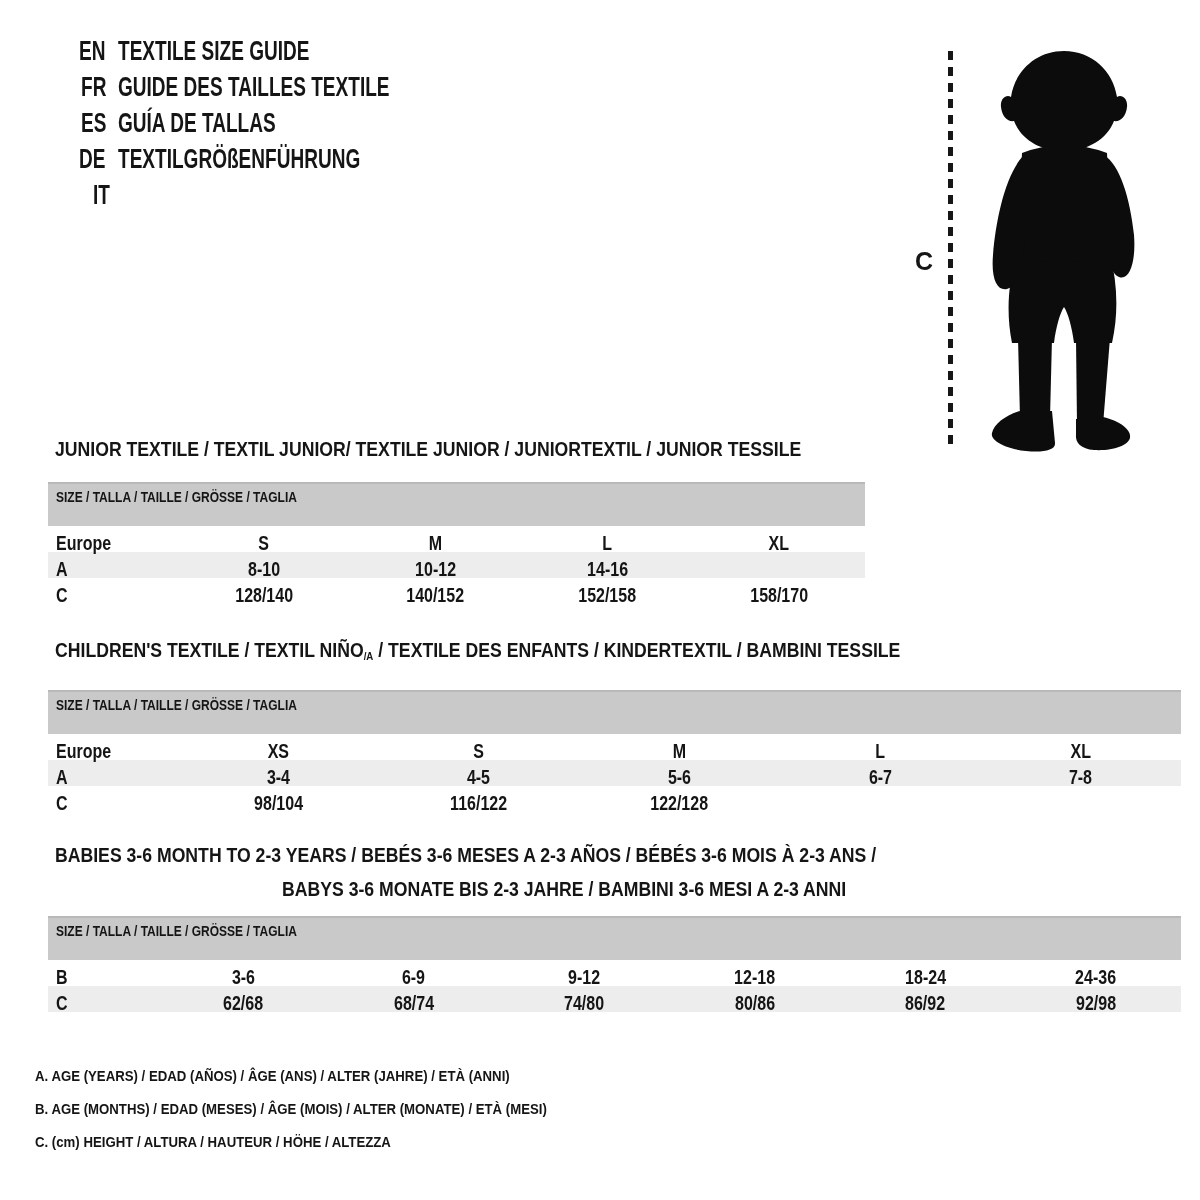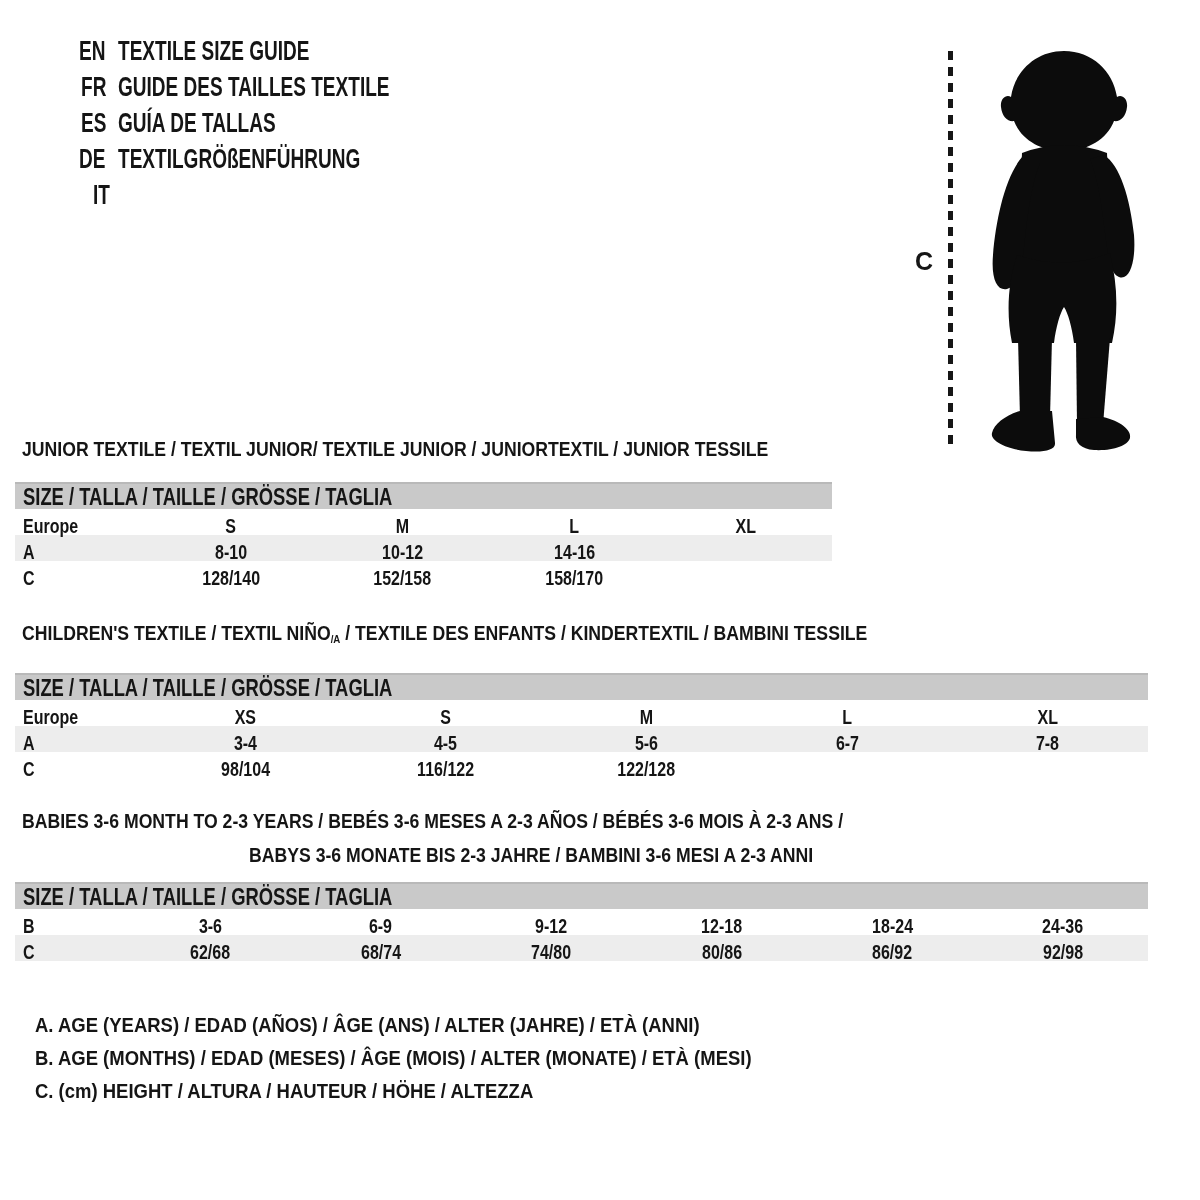--- a/index.html
+++ b/index.html
@@ -29,46 +29,46 @@
     position: absolute; left: 915px; top: 214px;
     font-size: 25px; font-weight: bold;
   }
   .toddler { position: absolute; left: 962px; top: 10px; }
 
   
   .sec-title { margin: 0; padding-left: 7px; font-size: 21px; font-weight: bold; line-height: 23px; }
   .sec-title .cond { transform: scaleX(0.84); }
   .sub-a { font-size: 0.55em; vertical-align: -0.22em; }
 
-  .size-section { margin-left: 15px; }
+  .size-section { margin-left: 48px; }
   .sec-junior   { margin-top: 224px; width: 817px; }
   .sec-children { margin-top: 34px;  width: 1133px; }
   .sec-babies   { margin-top: 31px;  width: 1133px; }
 
   .tbl { margin-top: 22px; width: 100%; }
   .sec-babies .tbl { margin-top: 16px; }
   .tbl-bar {
-    height: 27px; line-height: 30px;
+    height: 44px; line-height: 30px;
     background: #c9c9c9;
     box-shadow: inset 0 2px 0 #b9b9b9;
     padding-left: 8px;
-    font-size: 23px; font-weight: bold;
+    font-size: 15px; font-weight: bold;
   }
   .tbl-row { display: grid; height: 26px; line-height: 34px; font-size: 20px; font-weight: bold; }
   .tbl-row.shaded { background: #ededed; }
   .cols-4 { grid-template-columns: 130px repeat(4, 1fr); }
   .cols-5 { grid-template-columns: 130px repeat(5, 1fr); }
   .cols-6 { grid-template-columns: 110px repeat(6, 1fr); }
   .cell { overflow: visible; }
   .cell.label { padding-left: 8px; text-align: left; }
   .cell.value { text-align: center; }
 
   
   .legend { margin: 47px 0 0 35px; }
-  .legend-line { height: 33px; line-height: 33px; font-size: 21px; font-weight: bold; }
+  .legend-line { height: 33px; line-height: 33px; font-size: 15px; font-weight: bold; }
   .legend-line .cond { transform: scaleX(0.88); }
 </style>
 </head>
 <body>
 
 <div class="page">
 
   <div class="lang-block">
     <div class="lang-row">
       <span class="lang-code"><span class="cond">EN</span></span>
@@ -120,20 +120,21 @@
       </div>
       <div class="tbl-row cols-4 shaded">
         <div class="cell label"><span class="cond">A</span></div>
         <div class="cell value"><span class="condc">8-10</span></div>
         <div class="cell value"><span class="condc">10-12</span></div>
         <div class="cell value"><span class="condc">14-16</span></div>
       </div>
       <div class="tbl-row cols-4">
         <div class="cell label"><span class="cond">C</span></div>
         <div class="cell value"><span class="condc">128/140</span></div>
+        <div class="cell value"><span class="condc">140/152</span></div>
         <div class="cell value"><span class="condc">152/158</span></div>
         <div class="cell value"><span class="condc">158/170</span></div>
       </div>
     </div>
   </section>
 
   <section class="size-section sec-children">
     <h2 class="sec-title"><span class="cond"><span>CHILDREN'S TEXTILE / TEXTIL NIÑO</span><span class="sub-a">/A</span><span> / TEXTILE DES ENFANTS / KINDERTEXTIL / BAMBINI TESSILE</span></span></h2>
     <div class="tbl">
       <div class="tbl-bar"><span class="cond">SIZE / TALLA / TAILLE / GRÖSSE / TAGLIA</span></div>

